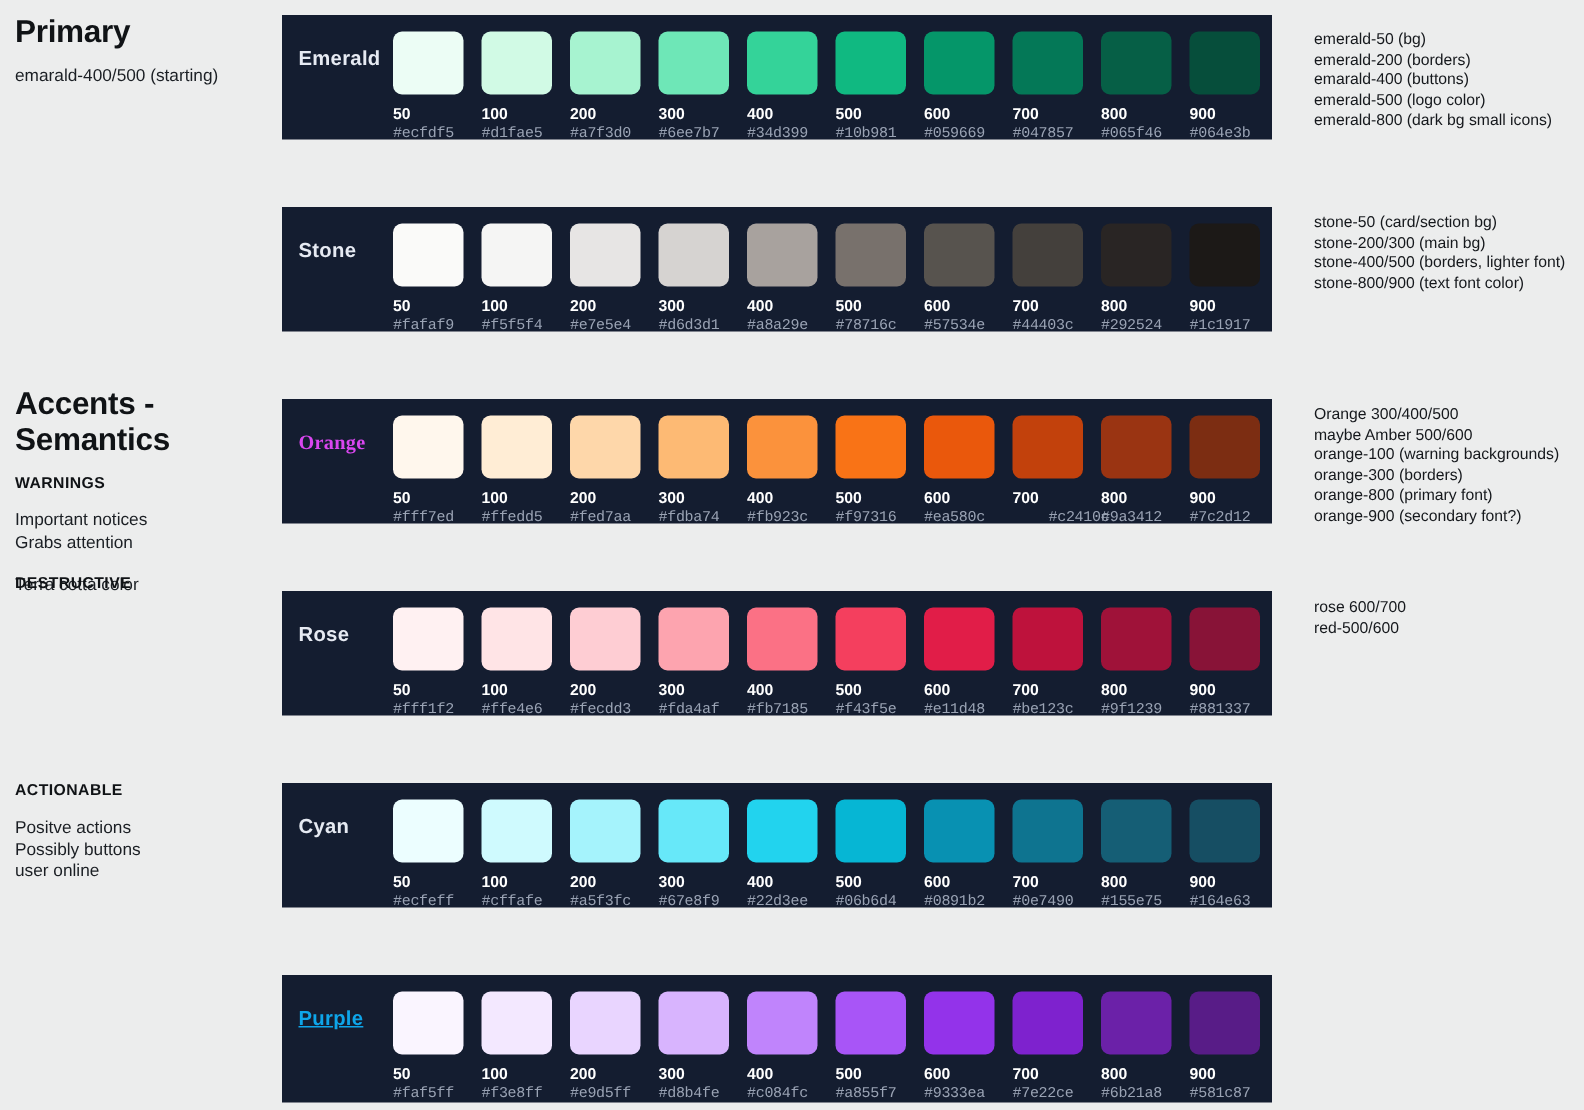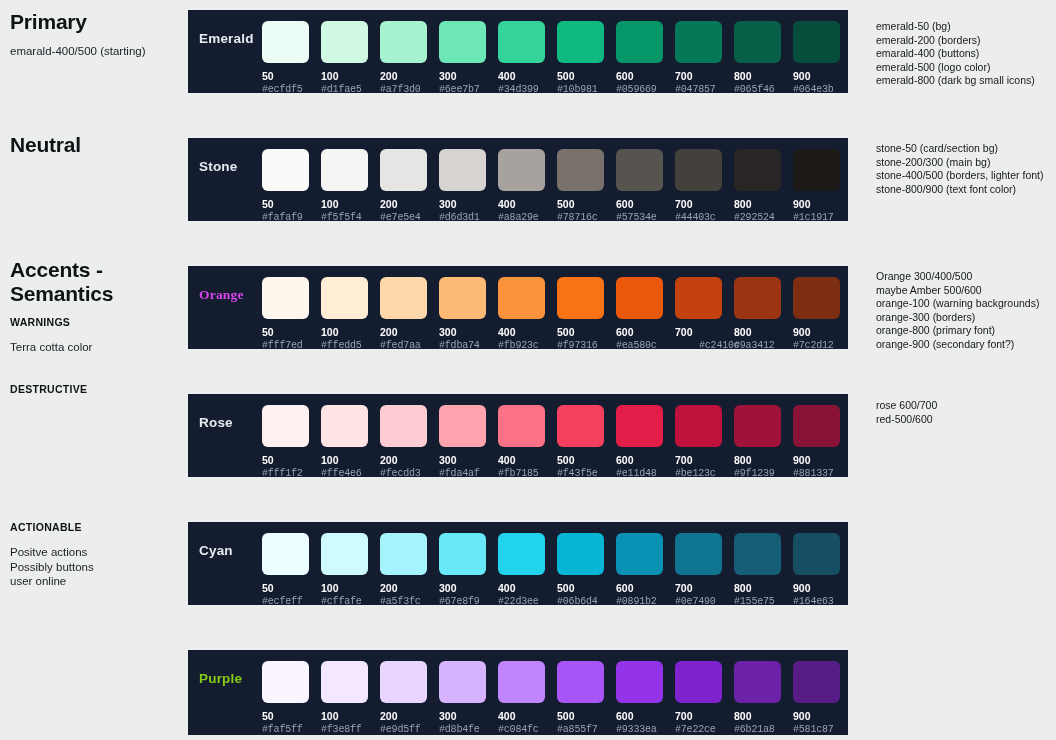--- a/index.html
+++ b/index.html
@@ -69,25 +69,25 @@
 </head>
 <body>
 
 <div class="page">
   <div id="notes-layer">
       <div class="notes" style="top: 10px;">
         <div class="big-title">Primary</div>
         <div class="para">emarald-400/500 (starting)</div>
       </div>
       <div class="notes" style="top: 133px;">
-        <div class="big-title">Neutral</div>
       </div>
       <div class="notes" style="top: 258px;">
         <div class="big-title">Accents - Semantics</div>
         <div class="kicker">WARNINGS</div>
+        <div class="para">Important notices<br>Grabs attention</div>
         <div class="para">Terra cotta color</div>
       </div>
       <div class="notes" style="top: 383px;">
         <div class="kicker">DESTRUCTIVE</div>
       </div>
       <div class="notes" style="top: 521px;">
         <div class="kicker">ACTIONABLE</div>
         <div class="para">Positve actions<br>Possibly buttons<br>user online</div>
       </div>
     </div>
@@ -361,21 +361,21 @@
             <div class="chip-hex" style="color: rgb(154, 163, 180);">#155e75</div>
           </div>
           <div class="swatch">
             <div class="chip" style="background: rgb(22, 78, 99);"></div>
             <div class="chip-step" style="color: rgb(255, 255, 255);">900</div>
             <div class="chip-hex" style="color: rgb(154, 163, 180);">#164e63</div>
           </div>
         </div>
       </div>
       <div class="panel" style="top: 650px; left: 188px; width: 660px; height: 85px; background: rgb(20, 29, 48);">
-        <div class="panel-label" style="color: #84cc16;">Purple</div>
+        <div class="panel-label" style="color: #0ea5e9; text-decoration: underline;">Purple</div>
         <div class="swatches">
           <div class="swatch">
             <div class="chip" style="background: rgb(250, 245, 255);"></div>
             <div class="chip-step" style="color: rgb(255, 255, 255);">50</div>
             <div class="chip-hex" style="color: rgb(154, 163, 180);">#faf5ff</div>
           </div>
           <div class="swatch">
             <div class="chip" style="background: rgb(243, 232, 255);"></div>
             <div class="chip-step" style="color: rgb(255, 255, 255);">100</div>
             <div class="chip-hex" style="color: rgb(154, 163, 180);">#f3e8ff</div>

